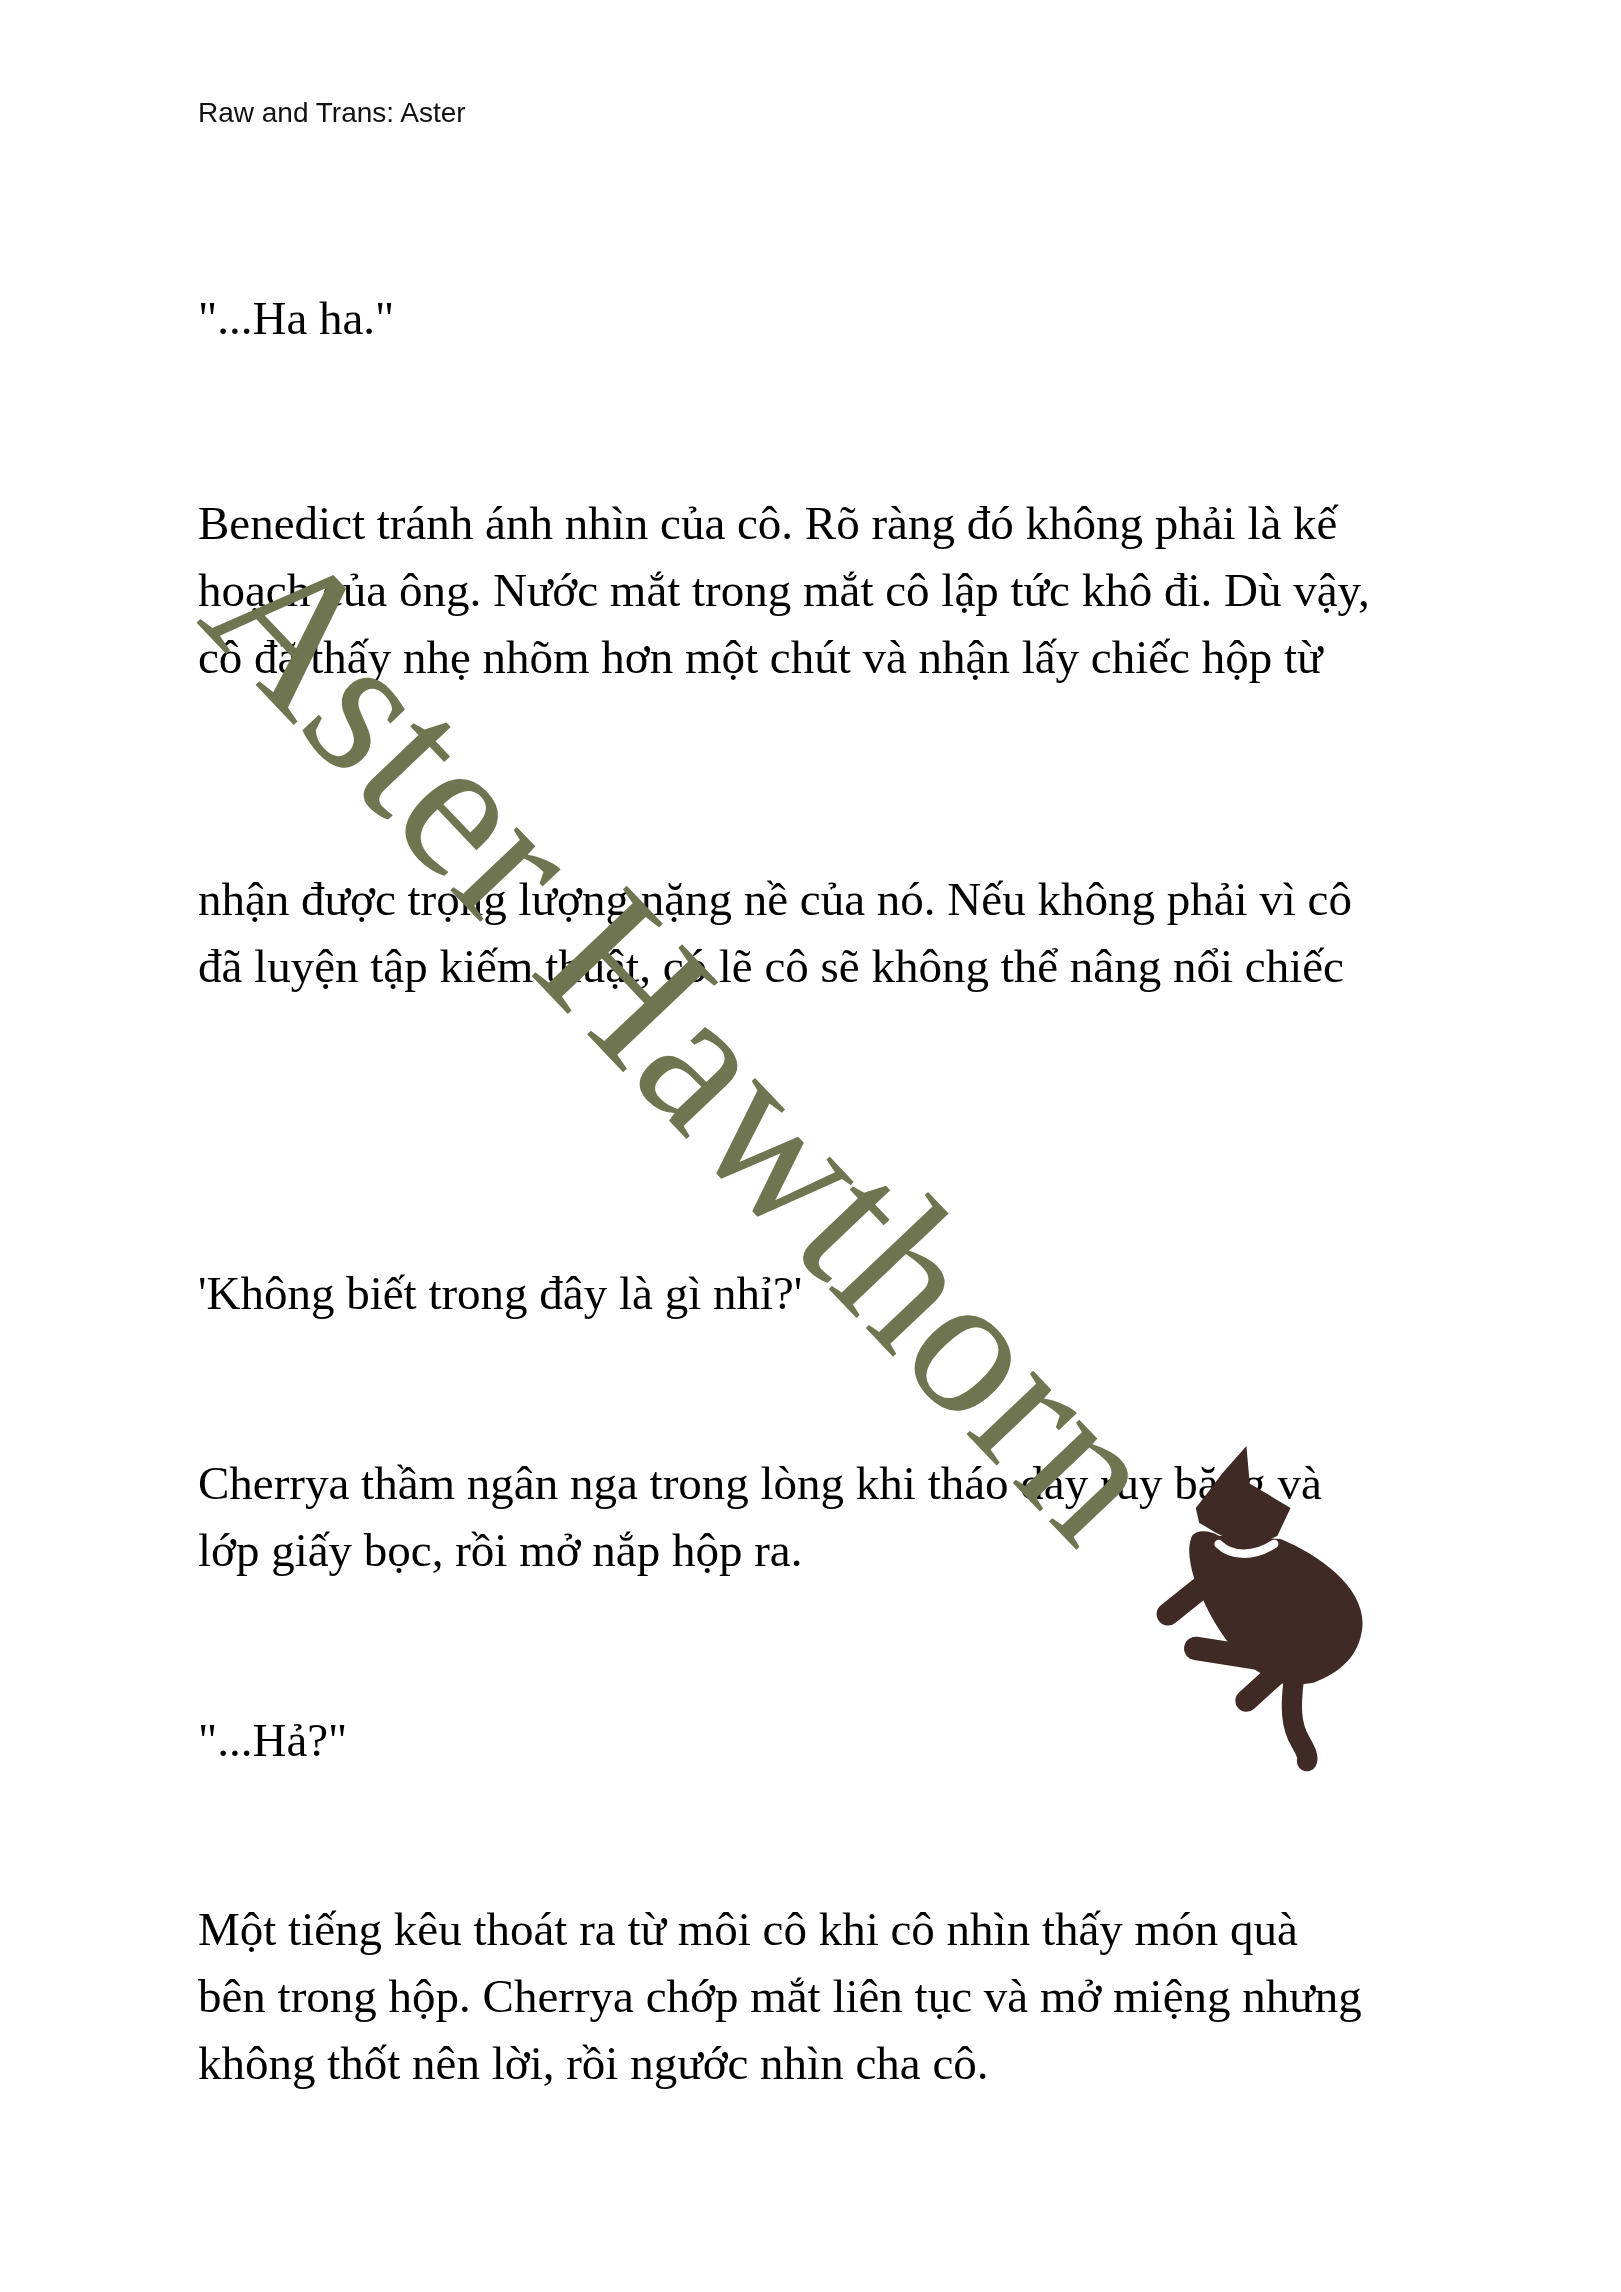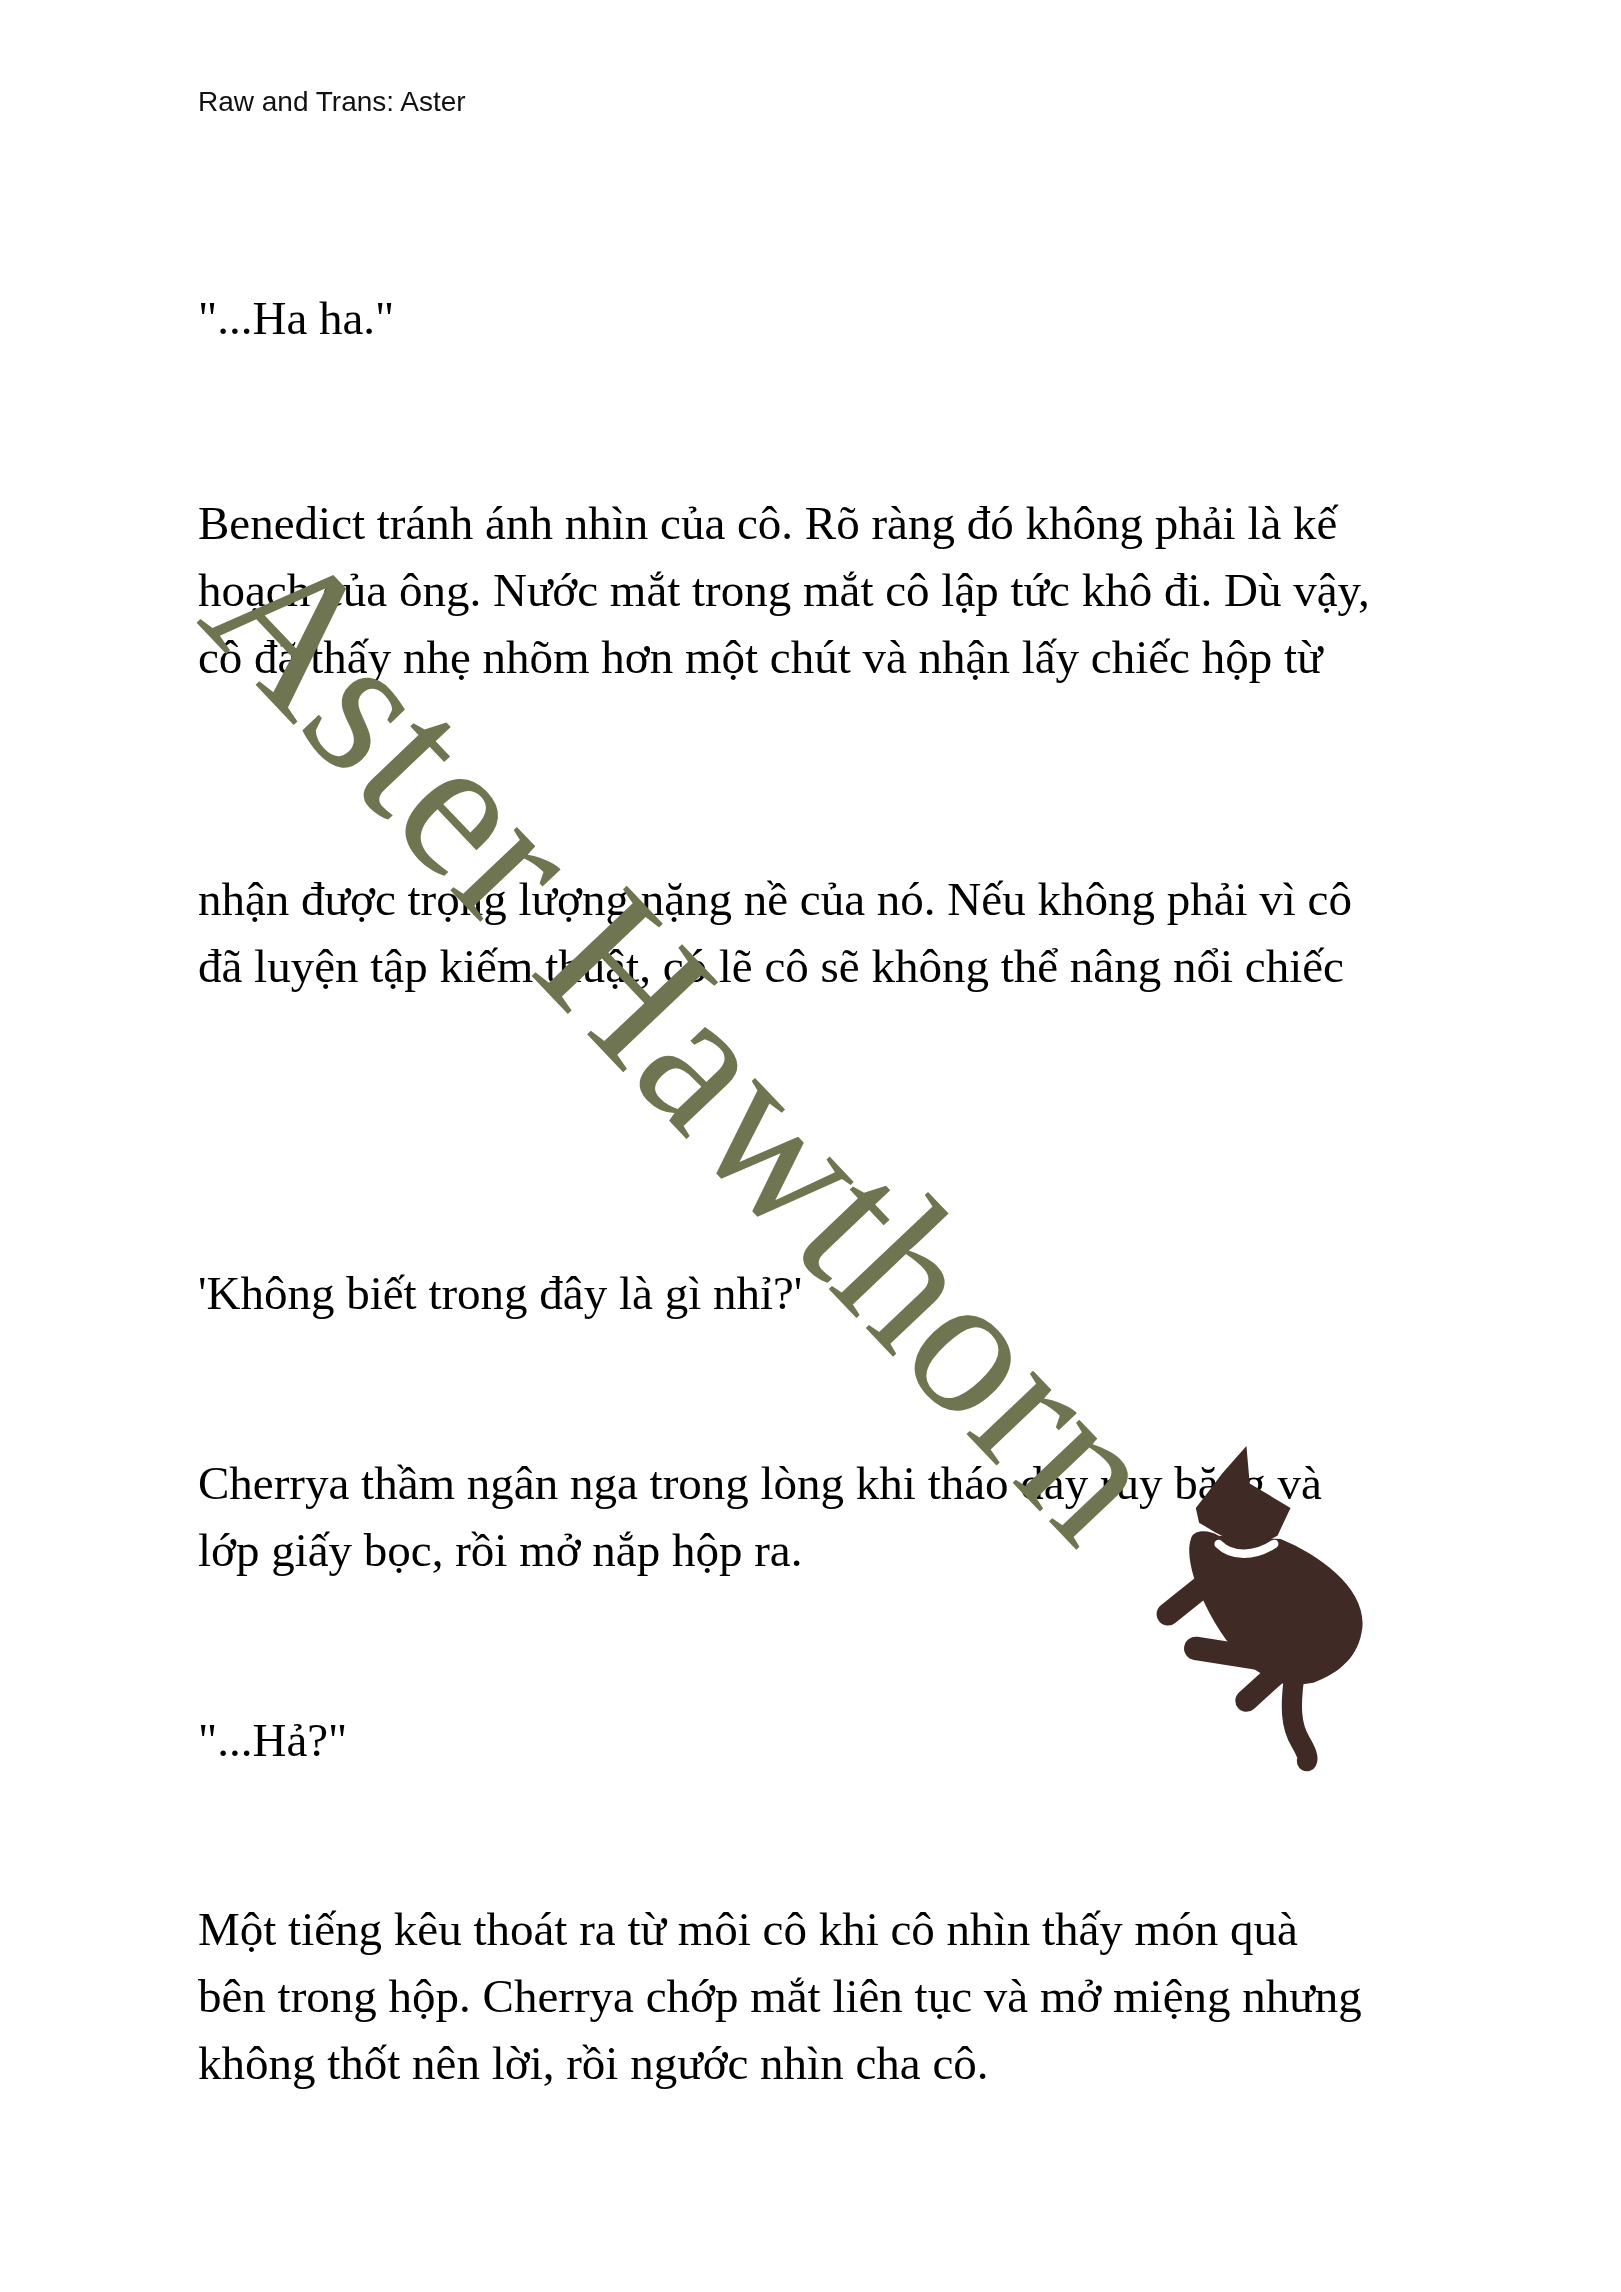--- a/index.html
+++ b/index.html
@@ -1,19 +1,19 @@
 <!DOCTYPE html>
 <html><head>
 <meta charset="utf-8">
 <style>
   html, body { margin: 0; padding: 0; background: #ffffff; }
   body { width: 1621px; height: 2293px; position: relative; overflow: hidden; }
   .page { position: absolute; left: 0; top: 0; width: 1621px; height: 2293px; background: #ffffff; }
   .header {
-    position: absolute; left: 198px; top: 85px;
+    position: absolute; left: 198px; top: 96px;
     font-family: "Liberation Sans", sans-serif; font-size: 28px; line-height: 33px;
     color: #111111; white-space: nowrap;
   }
   .block {
     position: absolute; left: 198px;
     font-family: "Liberation Serif", serif; font-size: 47px; line-height: 67px;
     color: #000000; z-index: 1;
   }
   .block .line { display: block; white-space: nowrap; }
   .watermark {

